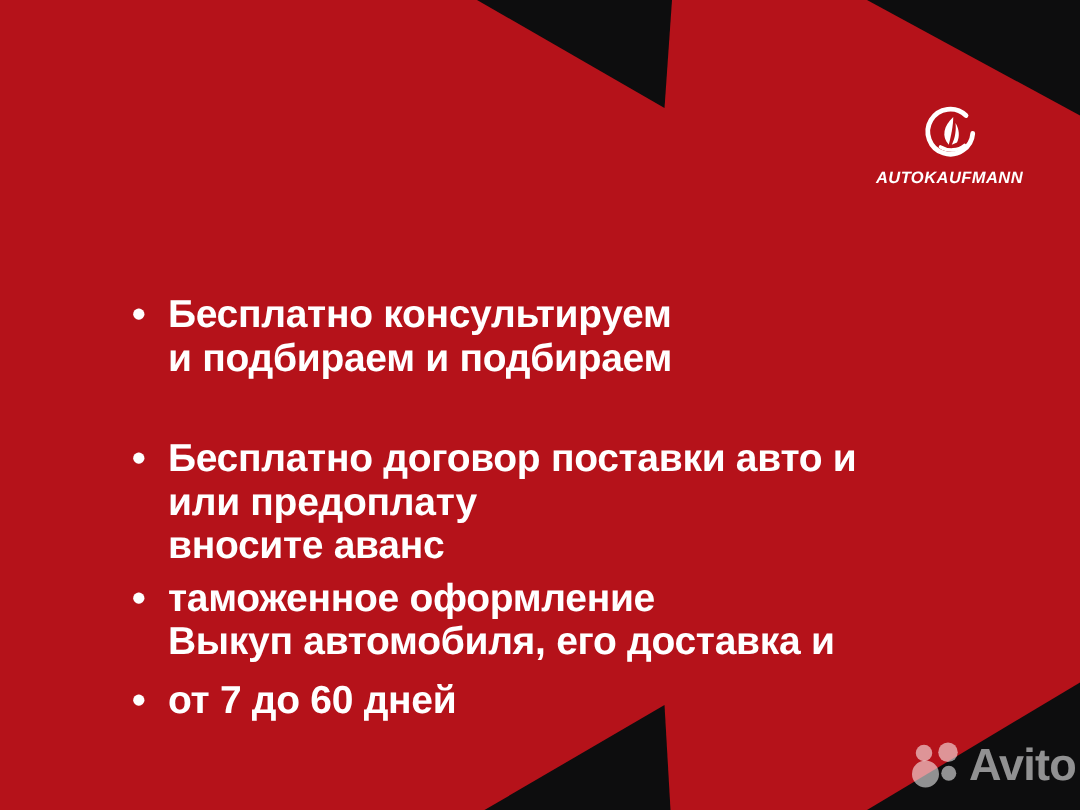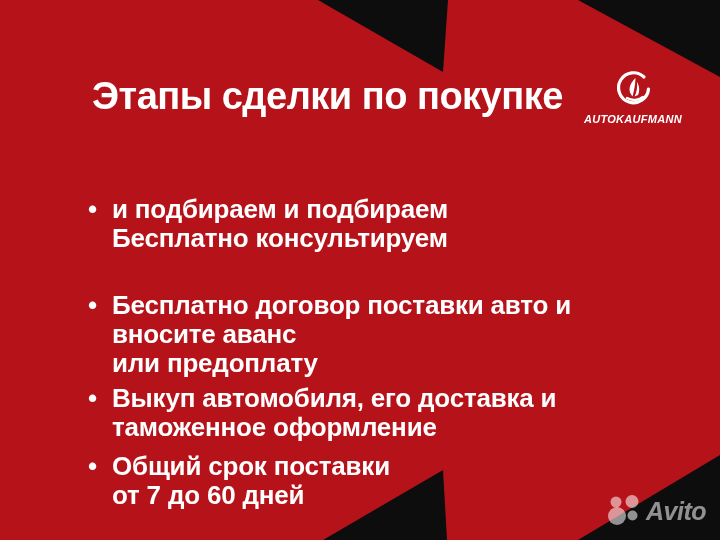--- a/index.html
+++ b/index.html
@@ -50,81 +50,79 @@
   .stage-3{top:384px;}
   .stage-4{top:452px;}
   .watermark{
     position:absolute;left:607px;top:494px;
     display:flex;align-items:center;
   }
   .watermark .dots{width:36px;height:34px;}
   .watermark .dots circle{fill:var(--watermark-gray);}
   .avito-word{
     color:var(--watermark-gray);
-    font-size:25px;font-weight:bold;
-    letter-spacing:-0.5px;margin-left:3px;line-height:34px;font-style:italic;
+    font-size:30px;font-weight:bold;
+    letter-spacing:-0.5px;margin-left:3px;line-height:34px;
   }
 </style>
 </head>
 <body>
 
 <div class="banner">
 
   <svg class="shapes" viewBox="0 0 720 540" aria-hidden="true">
     <polygon points="318,0 448,0 443,72"></polygon>
     <polygon points="578,0 720,0 720,77"></polygon>
     <polygon points="443,470 447,540 323,540"></polygon>
     <polygon points="720,455 720,540 578,540"></polygon>
   </svg>
 
   <div class="title">
-    <div>Этапы сделки по покупке</div>
   </div>
 
   <div class="brand">
     <svg class="sail" viewBox="0 0 40 40" aria-hidden="true">
       <path d="M31 7 A15 15 0 1 0 35.5 19" fill="none" stroke="#ffffff" stroke-width="3.2" stroke-linecap="round"></path>
       <path d="M22.5 8 C 16 14, 14.5 21, 19.5 26.5 C 21 21, 22.5 13.5, 22.5 8 Z" fill="#ffffff"></path>
       <path d="M24 12 C 26.5 16, 27 21, 25 25 L 21.5 26.5 C 24 22, 24.5 16, 24 12 Z" fill="#ffffff"></path>
       <path d="M14 28 C 19 31, 26 30.5, 30 27" fill="none" stroke="#ffffff" stroke-width="2.4" stroke-linecap="round"></path>
     </svg>
     <div class="brand-name">AUTOKAUFMANN</div>
   </div>
 
   <div class="stages">
 
     <div class="stage stage-1">
       <span class="dot">•</span>
       <span>
+        <div>Бесплатно консультируем</div>
         <div>и подбираем и подбираем</div>
-        <div>Бесплатно консультируем</div>
       </span>
     </div>
 
     <div class="stage stage-2">
       <span class="dot">•</span>
       <span>
         <div>Бесплатно договор поставки авто и</div>
+        <div>или предоплату</div>
         <div>вносите аванс</div>
-        <div>или предоплату</div>
       </span>
     </div>
 
     <div class="stage stage-3">
       <span class="dot">•</span>
       <span>
+        <div>таможенное оформление</div>
         <div>Выкуп автомобиля, его доставка и</div>
-        <div>таможенное оформление</div>
       </span>
     </div>
 
     <div class="stage stage-4">
       <span class="dot">•</span>
       <span>
-        <div>Общий срок поставки</div>
         <div>от 7 до 60 дней</div>
       </span>
     </div>
 
   </div>
 
   <div class="watermark">
     <svg class="dots" viewBox="0 0 36 34" aria-hidden="true">
       <circle cx="9" cy="8" r="5.5"></circle>
       <circle cx="25" cy="7.5" r="6.5"></circle>

